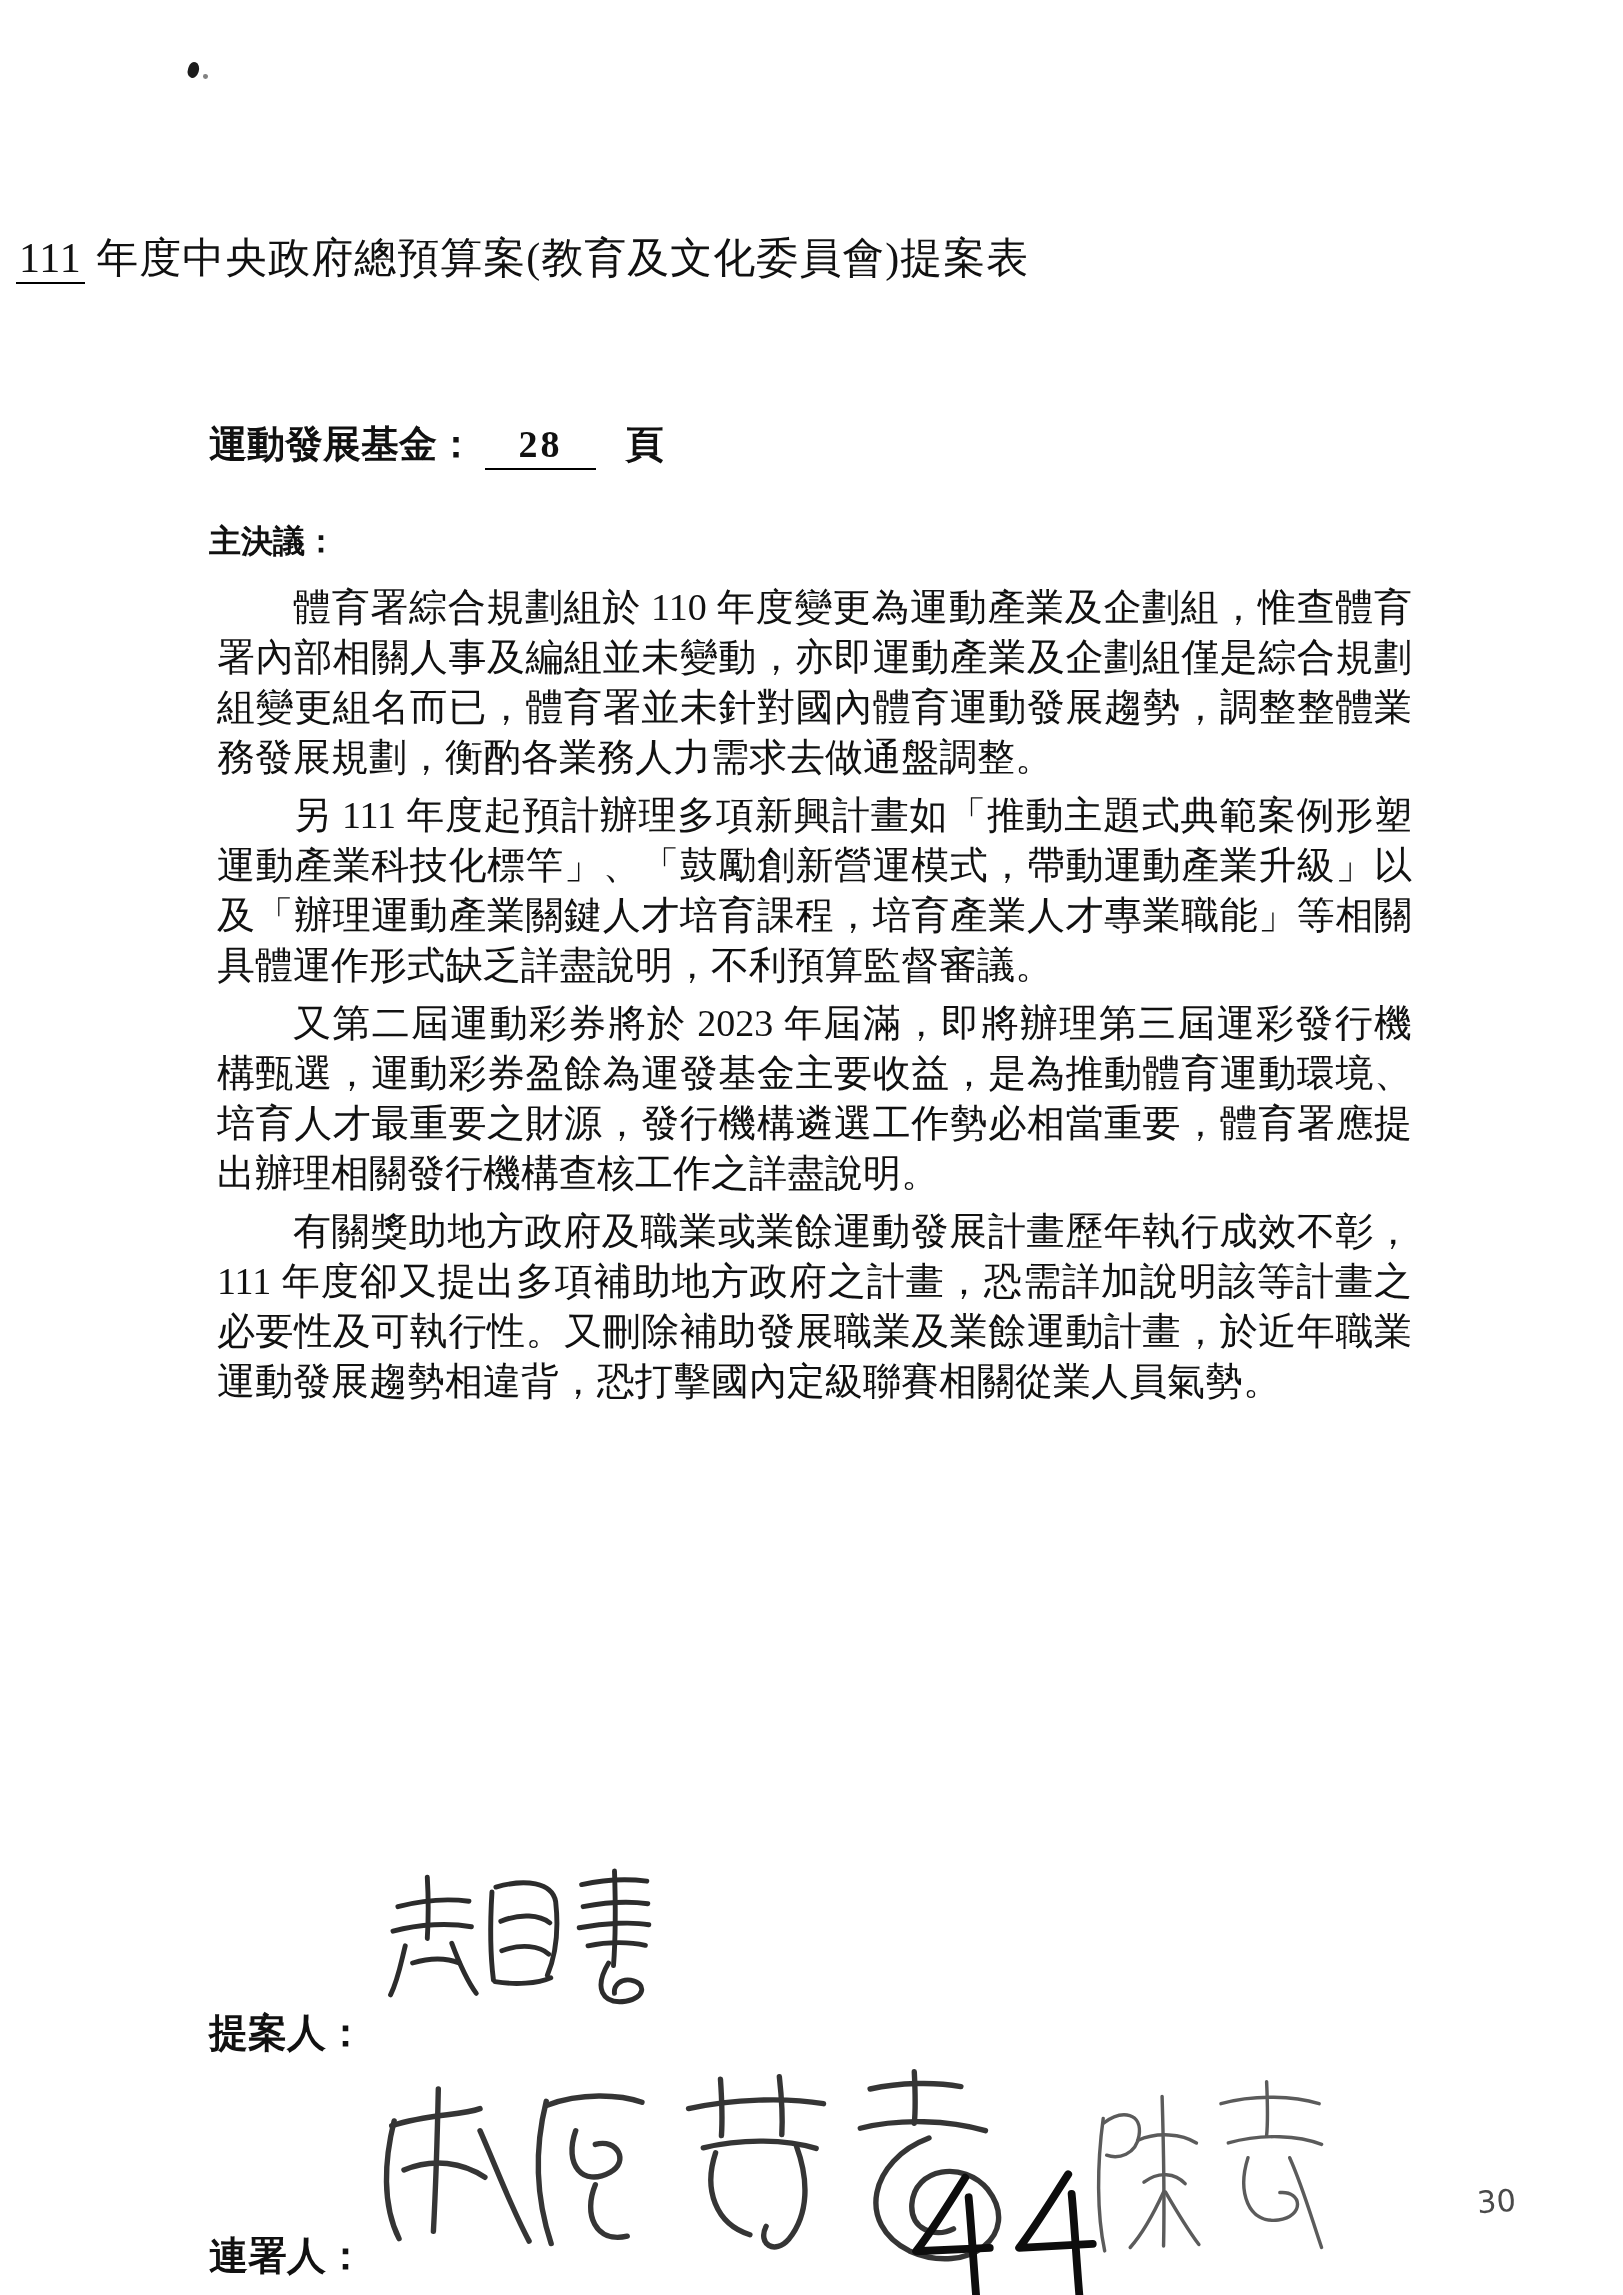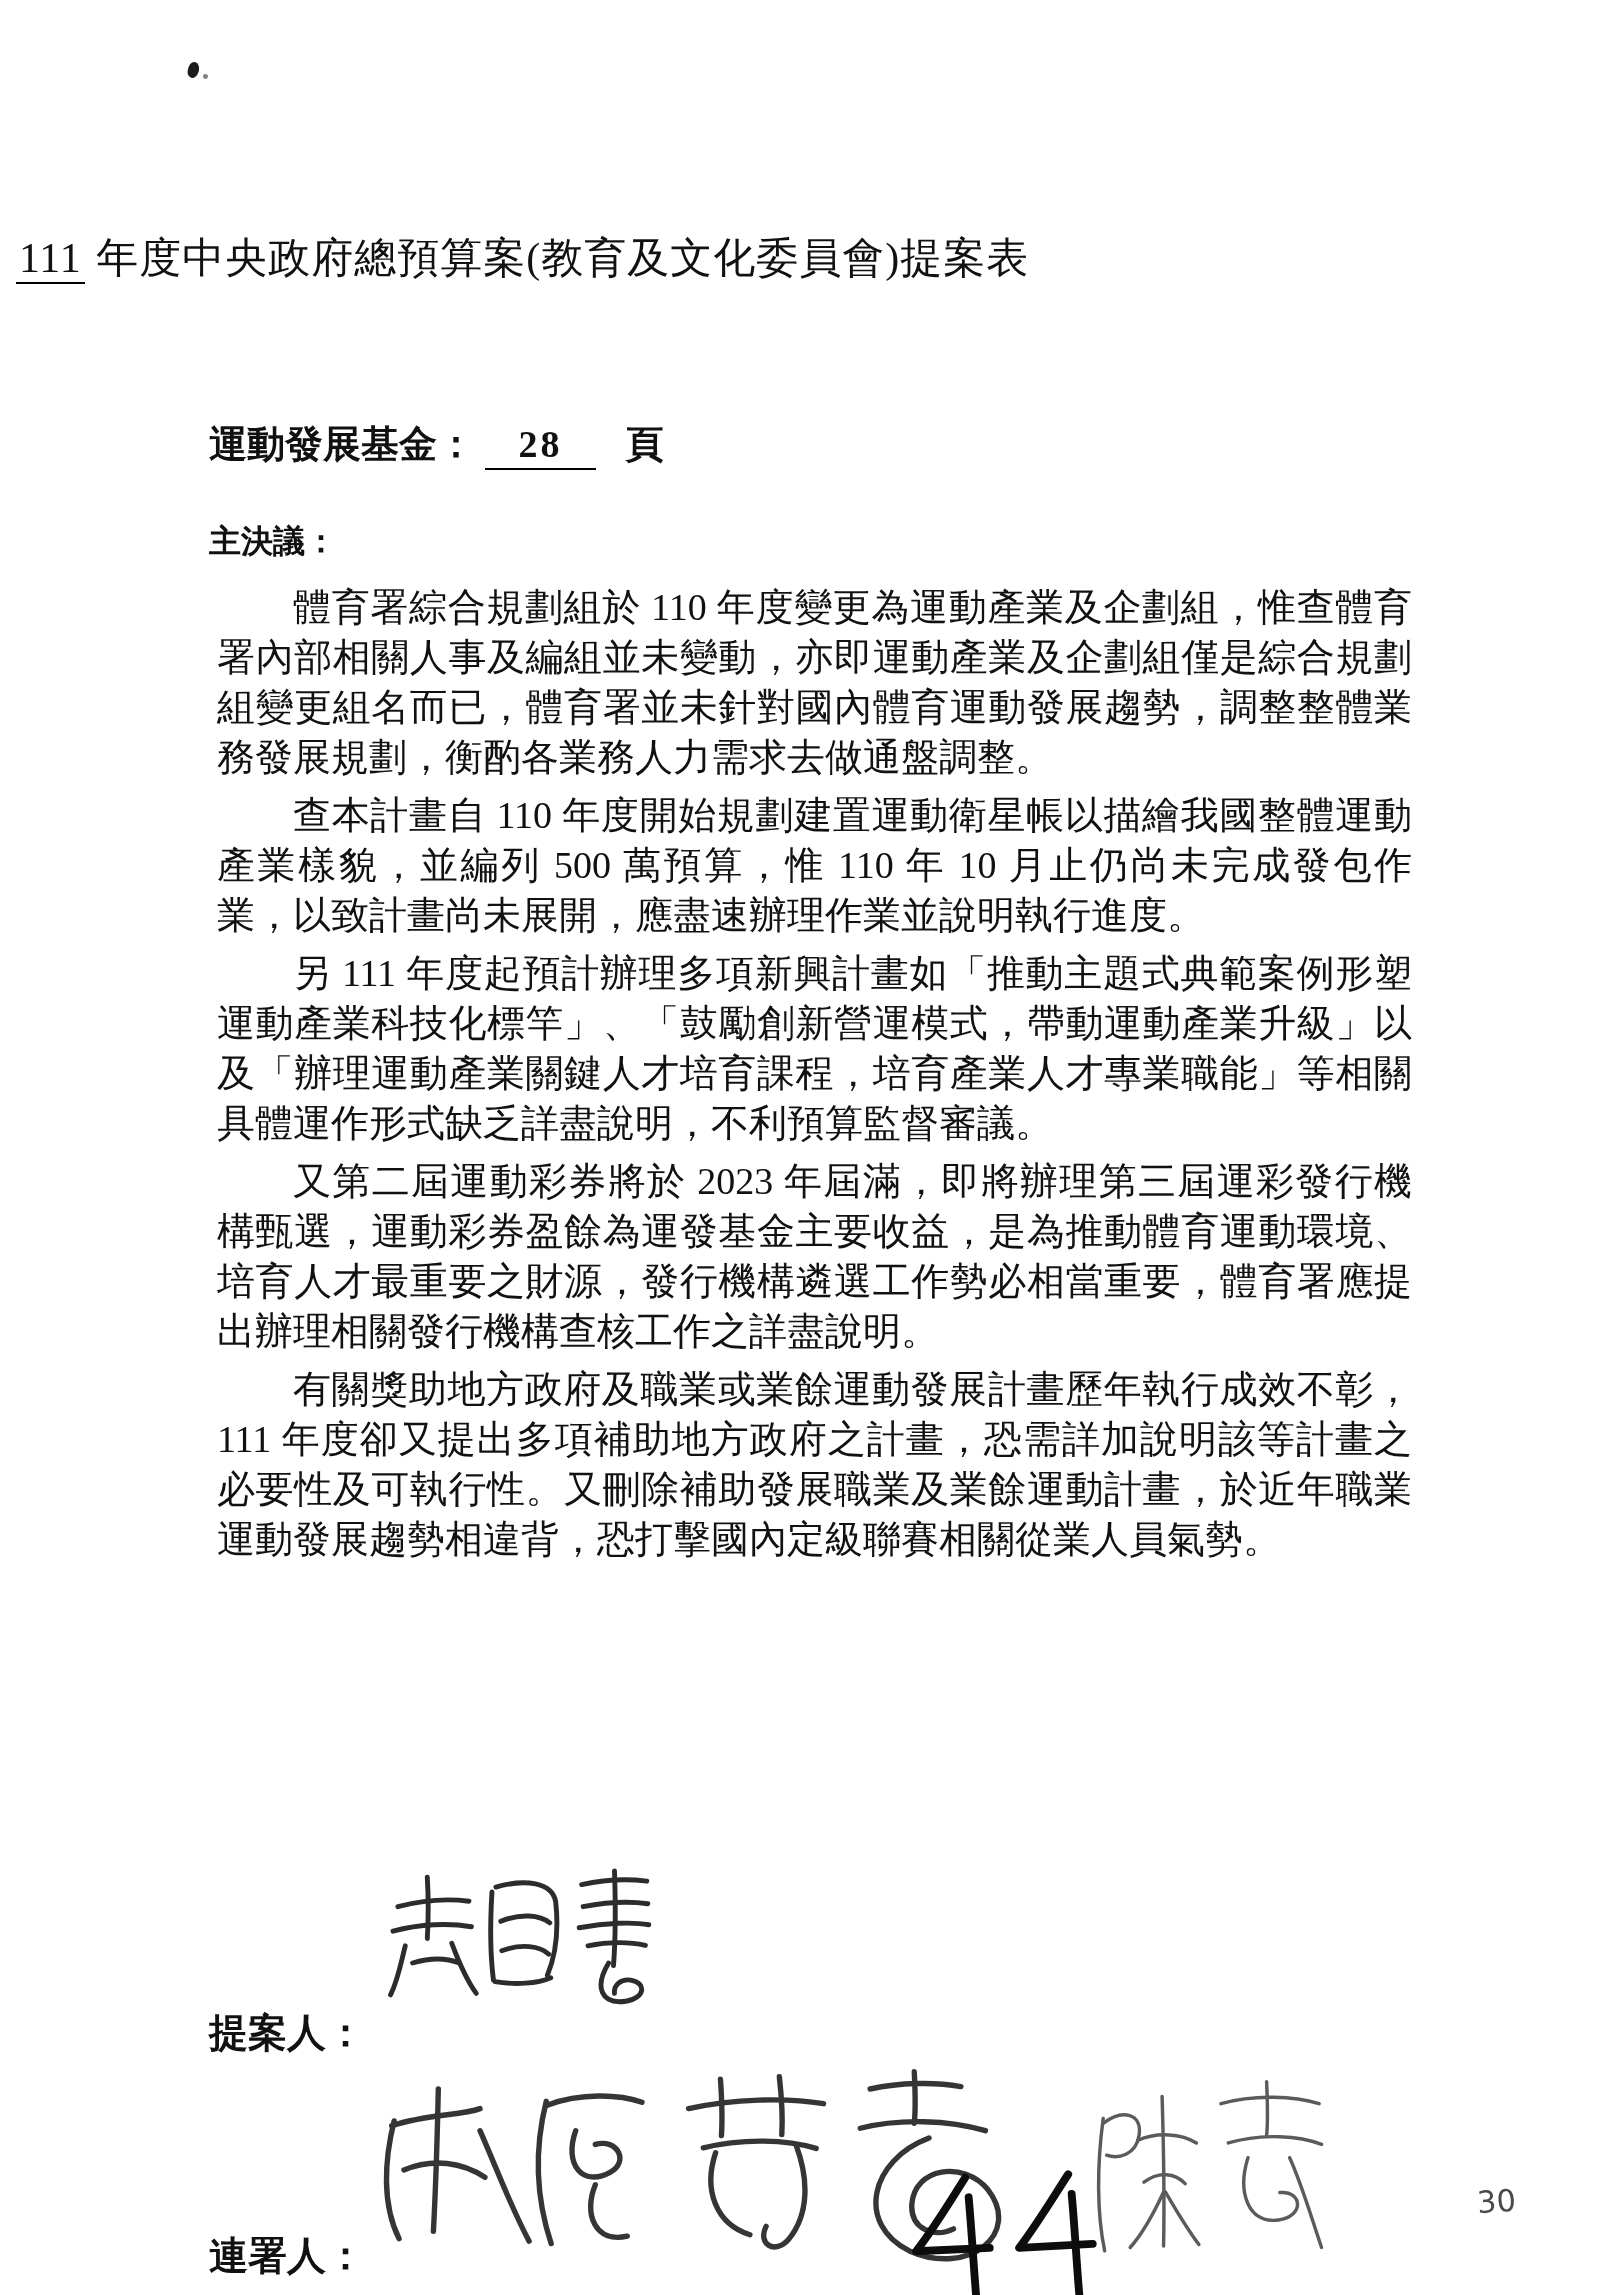--- a/index.html
+++ b/index.html
@@ -106,21 +106,20 @@
   <div class="field" id="pagebook-field">
     <span>運動發展基金：</span>
     <span class="blank">28</span>
     <span class="suffix">頁</span>
   </div>
 
   <div class="section-heading">主決議：</div>
 
   <div class="body-text">
     <p>體育署綜合規劃組於 110 年度變更為運動產業及企劃組，惟查體育署內部相關人事及編組並未變動，亦即運動產業及企劃組僅是綜合規劃組變更組名而已，體育署並未針對國內體育運動發展趨勢，調整整體業務發展規劃，衡酌各業務人力需求去做通盤調整。</p>
-    <p>查本計畫自 110 年度開始規劃建置運動衛星帳以描繪我國整體運動產業樣貌，並編列 500 萬預算，惟 110 年 10 月止仍尚未完成發包作業，以致計畫尚未展開，應盡速辦理作業並說明執行進度。</p>
     <p>另 111 年度起預計辦理多項新興計畫如「推動主題式典範案例形塑運動產業科技化標竿」、「鼓勵創新營運模式，帶動運動產業升級」以及「辦理運動產業關鍵人才培育課程，培育產業人才專業職能」等相關具體運作形式缺乏詳盡說明，不利預算監督審議。</p>
     <p>又第二屆運動彩券將於 2023 年屆滿，即將辦理第三屆運彩發行機構甄選，運動彩券盈餘為運發基金主要收益，是為推動體育運動環境、培育人才最重要之財源，發行機構遴選工作勢必相當重要，體育署應提出辦理相關發行機構查核工作之詳盡說明。</p>
     <p>有關獎助地方政府及職業或業餘運動發展計畫歷年執行成效不彰，111 年度卻又提出多項補助地方政府之計畫，恐需詳加說明該等計畫之必要性及可執行性。又刪除補助發展職業及業餘運動計畫，於近年職業運動發展趨勢相違背，恐打擊國內定級聯賽相關從業人員氣勢。</p>
   </div>
 
   <div class="sig-label" id="proposer-label">提案人：</div>
   <svg class="sig-svg" id="proposer-signature" width="275" height="147" viewBox="0 0 560 300" role="img" fill="none" stroke="#1b1b1b" stroke-width="10" stroke-linecap="round" stroke-linejoin="round" opacity="0.92" aria-label="黃國書">
     <path d="M40,85 C90,72 140,68 185,74"></path>
     <path d="M100,25 C102,60 103,100 100,150"></path>
     <path d="M30,135 C85,120 145,118 190,126"></path>

